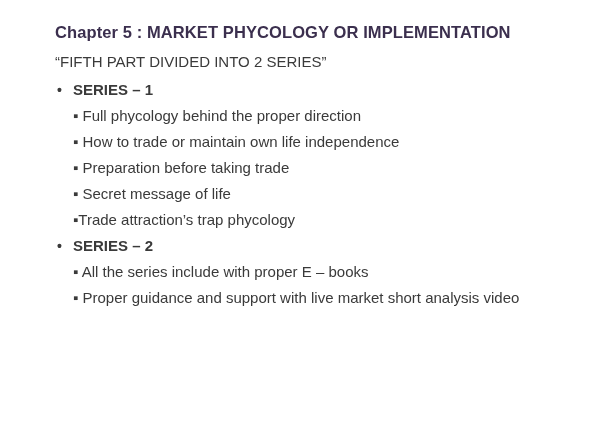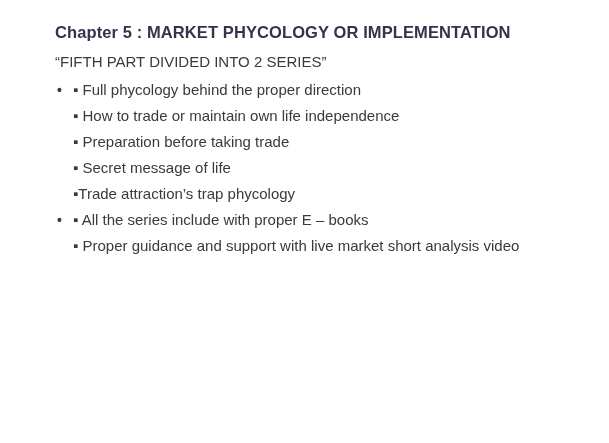--- a/index.html
+++ b/index.html
@@ -94,32 +94,34 @@
 <div class="page">
   <div class="content">
 
     <h1 class="chapter-heading">Chapter 5 : MARKET PHYCOLOGY OR IMPLEMENTATION</h1>
 
     <p class="intro-quote">“FIFTH PART DIVIDED INTO 2 SERIES”</p>
 
     <div class="series-block">
       <div class="series-head">
         <span class="round-bullet">•</span>
+        <span>SERIES – 1</span>
       </div>
 
       <div class="sub-item nowrap">▪ Full phycology behind the proper direction</div>
       <div class="sub-item nowrap">▪ How to trade or maintain own life independence</div>
       <div class="sub-item nowrap">▪ Preparation before taking trade</div>
       <div class="sub-item nowrap">▪ Secret message of life</div>
       <div class="sub-item nowrap">▪Trade attraction’s trap phycology</div>
     </div>
 
     <div class="series-block">
       <div class="series-head">
         <span class="round-bullet">•</span>
+        <span>SERIES – 2</span>
       </div>
 
       <div class="sub-item nowrap">▪ All the series include with proper E – books</div>
       <div class="sub-item nowrap">▪ Proper guidance and support with live market short analysis video</div>
     </div>
 
   </div>
 </div>
 
 </body></html>

